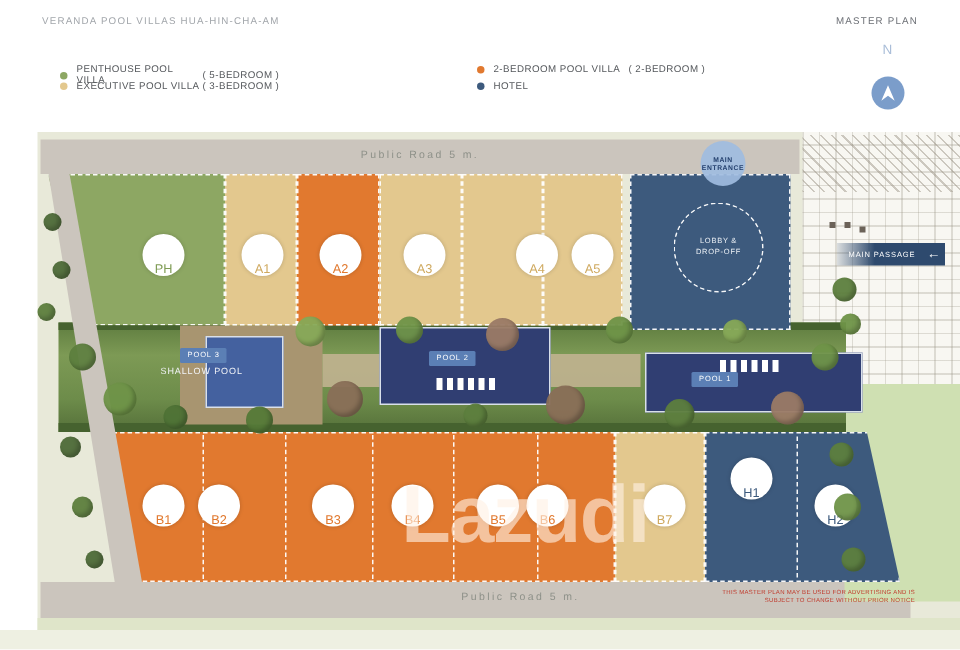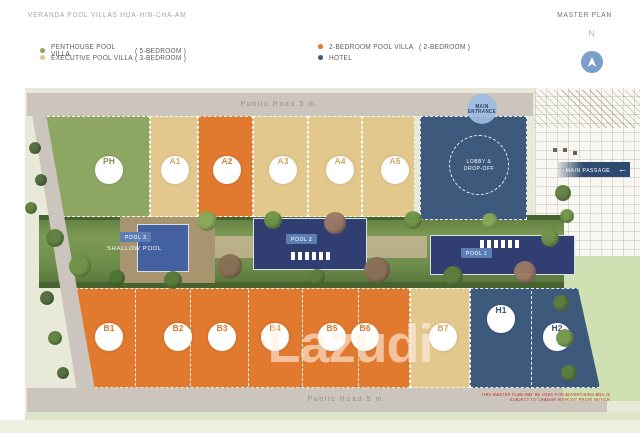--- a/index.html
+++ b/index.html
@@ -11,21 +11,21 @@
   .leg-item{position:absolute;display:flex;align-items:center;font-size:6.5px;color:#55585c;letter-spacing:0.3px;}
   .leg-dot{width:5px;height:5px;border-radius:50%;margin-right:6px;flex:0 0 auto;}
   .leg-label{width:84px;}
   
   .map{position:absolute;left:25px;top:88px;width:615px;height:332px;background:#e8e9d9;}
   .road{position:absolute;background:#cbc5bd;}
   .roadlabel{position:absolute;width:100%;text-align:center;color:#8e9189;font-size:7px;letter-spacing:1.6px;top:7px;}
   .block{position:absolute;border:1.5px dashed rgba(255,255,255,0.95);box-sizing:border-box;}
   .c-ph{background:#8da763;}.c-ex{background:#e3c88e;}.c-2b{background:#e1792f;}.c-ho{background:#3d5a7d;}
   .ucircle{position:absolute;width:28px;height:28px;border-radius:50%;background:#fff;display:flex;
-           align-items:flex-start;justify-content:center;font-size:8.5px;font-weight:bold;
+           align-items:flex-end;justify-content:center;font-size:8.5px;font-weight:normal;
            box-shadow:0 0 3px rgba(0,0,0,0.18);}
   .t-ph{color:#7f9c55;}.t-ex{color:#cfa95f;}.t-2b{color:#e1792f;}.t-ho{color:#3d5a7d;}
   .divider{position:absolute;width:0;border-left:1.5px dashed rgba(255,255,255,0.95);}
   .midstrip{position:absolute;left:14px;top:127px;width:525px;height:73px;
             background:linear-gradient(180deg,#5e7c3f,#7d9a55 30%,#6d8c4a 70%,#55703a);}
   .hedge{position:absolute;background:#46622f;}
   .walk{position:absolute;background:#c1b290;opacity:0.9;}
   .deck{position:absolute;background:#a89570;}
   .pool{position:absolute;background:#303e72;border:1px solid #d9e0ea;box-sizing:border-box;}
   .poolbadge{position:absolute;background:#5b7fb5;color:#fff;font-size:5px;letter-spacing:0.6px;
@@ -172,31 +172,31 @@
       </div>
     <div class="ucircle t-ex" style="left:136px;top:68px;">
         <span>A1</span>
       </div>
     <div class="ucircle t-2b" style="left:188px;top:68px;">
         <span>A2</span>
       </div>
     <div class="ucircle t-ex" style="left:244px;top:68px;">
         <span>A3</span>
       </div>
-    <div class="ucircle t-ex" style="left:301px;top:68px;">
+    <div class="ucircle t-ex" style="left:319px;top:68px;">
         <span>A4</span>
       </div>
     <div class="ucircle t-ex" style="left:356px;top:68px;">
         <span>A5</span>
       </div>
 
     <div class="ucircle t-2b" style="left:70px;top:235px;">
         <span>B1</span>
       </div>
-    <div class="ucircle t-2b" style="left:139px;top:235px;">
+    <div class="ucircle t-2b" style="left:107px;top:235px;">
         <span>B2</span>
       </div>
     <div class="ucircle t-2b" style="left:183px;top:235px;">
         <span>B3</span>
       </div>
     <div class="ucircle t-2b" style="left:236px;top:235px;">
         <span>B4</span>
       </div>
     <div class="ucircle t-2b" style="left:293px;top:235px;">
         <span>B5</span>

